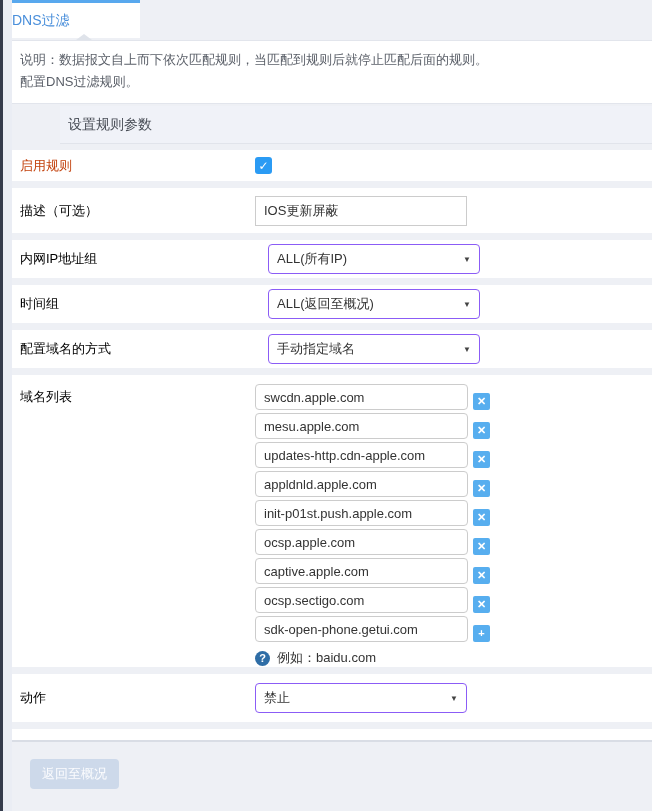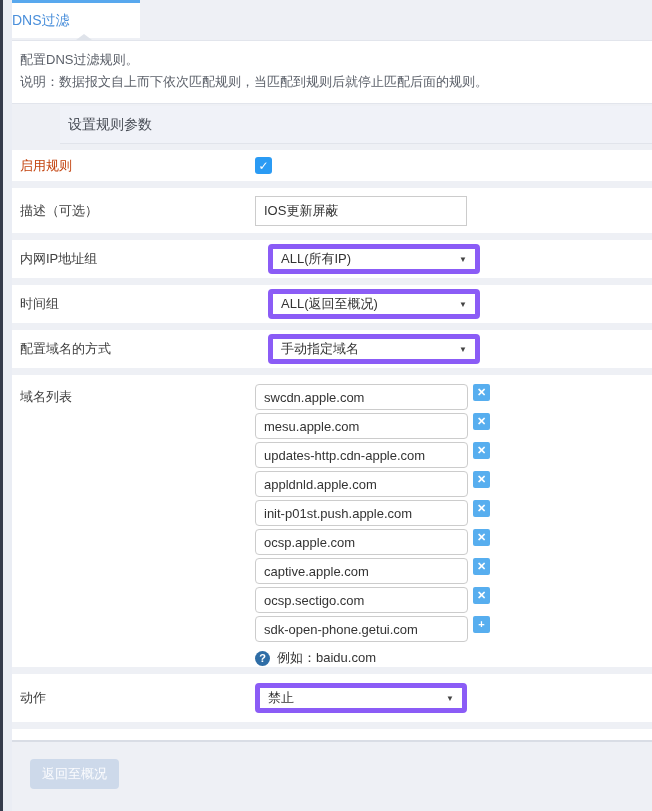--- a/index.html
+++ b/index.html
@@ -23,44 +23,44 @@
   .infobox { margin-top:2px; background:#fff; border-top:1px solid #e2e5ec; border-bottom:1px solid #e2e5ec;
              padding:8px 12px 10px 8px; font-size:13px; color:#5a5f68; line-height:22px; }
 
   
   .section-band { margin-top:2px; height:38px; background:#f0f2f8; border-bottom:1px solid #e1e4eb;
                   display:flex; align-items:center; padding-left:8px; font-size:14px; color:#484d56;margin-left:48px; }
 
   
   .form { margin-top:6px; }
   .row { display:flex; align-items:center; background:#fff; margin-bottom:7px; padding-left:8px; }
-  .row-label { width:235px; font-size:13px; color:#404040; flex:0 0 235px; }
+  .row-label { width:235px; font-size:13px; color:#000000; flex:0 0 235px; }
   .row-enable { height:31px; }
   .row-enable .row-label { color:#c2410c; cursor:pointer; }
   .row-desc { height:45px; }
   .row-select { height:38px;gap:13px; }
   .row-domains { align-items:flex-start; padding-top:9px; }
   .row-domains .row-label { padding-top:4px; }
   .row-action { height:48px; }
 
   .checkbox { width:17px; height:17px; background:#2b9bf4; border-radius:3px; cursor:pointer;
               display:flex; align-items:center; justify-content:center;
               color:#fff; font-size:12px; font-weight:bold; line-height:1; }
 
   .text-input { width:212px; height:30px; border:1px solid #ccc; border-radius:0;
                 padding:0 8px; font-size:13px; color:#333; background:#fff; outline:none;
                 font-family:"Liberation Sans","DejaVu Sans",sans-serif; }
 
-  .select-box { position:relative; width:212px; height:30px; border:5px solid #8b5cf6; border-radius:4px;
+  .select-box { position:relative; width:212px; height:30px; border:1px solid #8b5cf6; border-radius:4px;
                 background:#fff; display:flex; align-items:center; padding-left:8px;
                 font-size:13px; color:#333; cursor:pointer; }
   .select-caret { position:absolute; right:8px; top:50%; transform:translateY(-50%);
                   font-size:8px; color:#444; }
 
-  .domain-item { display:flex; align-items:flex-start; margin-bottom:3px; }
+  .domain-item { display:flex; align-items:flex-end; margin-bottom:3px; }
   .domain-input { width:213px; height:26px; border:1px solid #ccc; border-radius:4px;
                   padding:0 8px; font-size:13px; color:#333; background:#fff; outline:none;
                   font-family:"Liberation Sans","DejaVu Sans",sans-serif; }
   .item-btn { width:17px; height:17px; margin-left:5px; background:#57aeef; border-radius:2px;
               border:none; color:#fff; font-size:11px; font-weight:bold; line-height:1;
               display:flex; align-items:center; justify-content:center; cursor:pointer; }
 
   .domain-hint { display:flex; align-items:center; margin-top:7px; }
   .help-icon { width:15px; height:15px; border-radius:50%; background:#2e6da6; color:#fff;
                font-size:11px; font-weight:bold; display:flex; align-items:center;
@@ -85,22 +85,22 @@
   <div class="content">
 
     <div class="tabbar">
       <div class="tab">
         <span>DNS过滤</span>
       </div>
       <div class="tab-notch"></div>
     </div>
 
     <div class="infobox">
+      <div>说明：数据报文自上而下依次匹配规则，当匹配到规则后就停止匹配后面的规则。</div>
       <div>配置DNS过滤规则。</div>
-      <div>说明：数据报文自上而下依次匹配规则，当匹配到规则后就停止匹配后面的规则。</div>
     </div>
 
     <div class="section-band">
       <span>设置规则参数</span>
     </div>
 
     <div class="form">
 
       <div class="row row-enable">
         <div class="row-label">启用规则</div>

